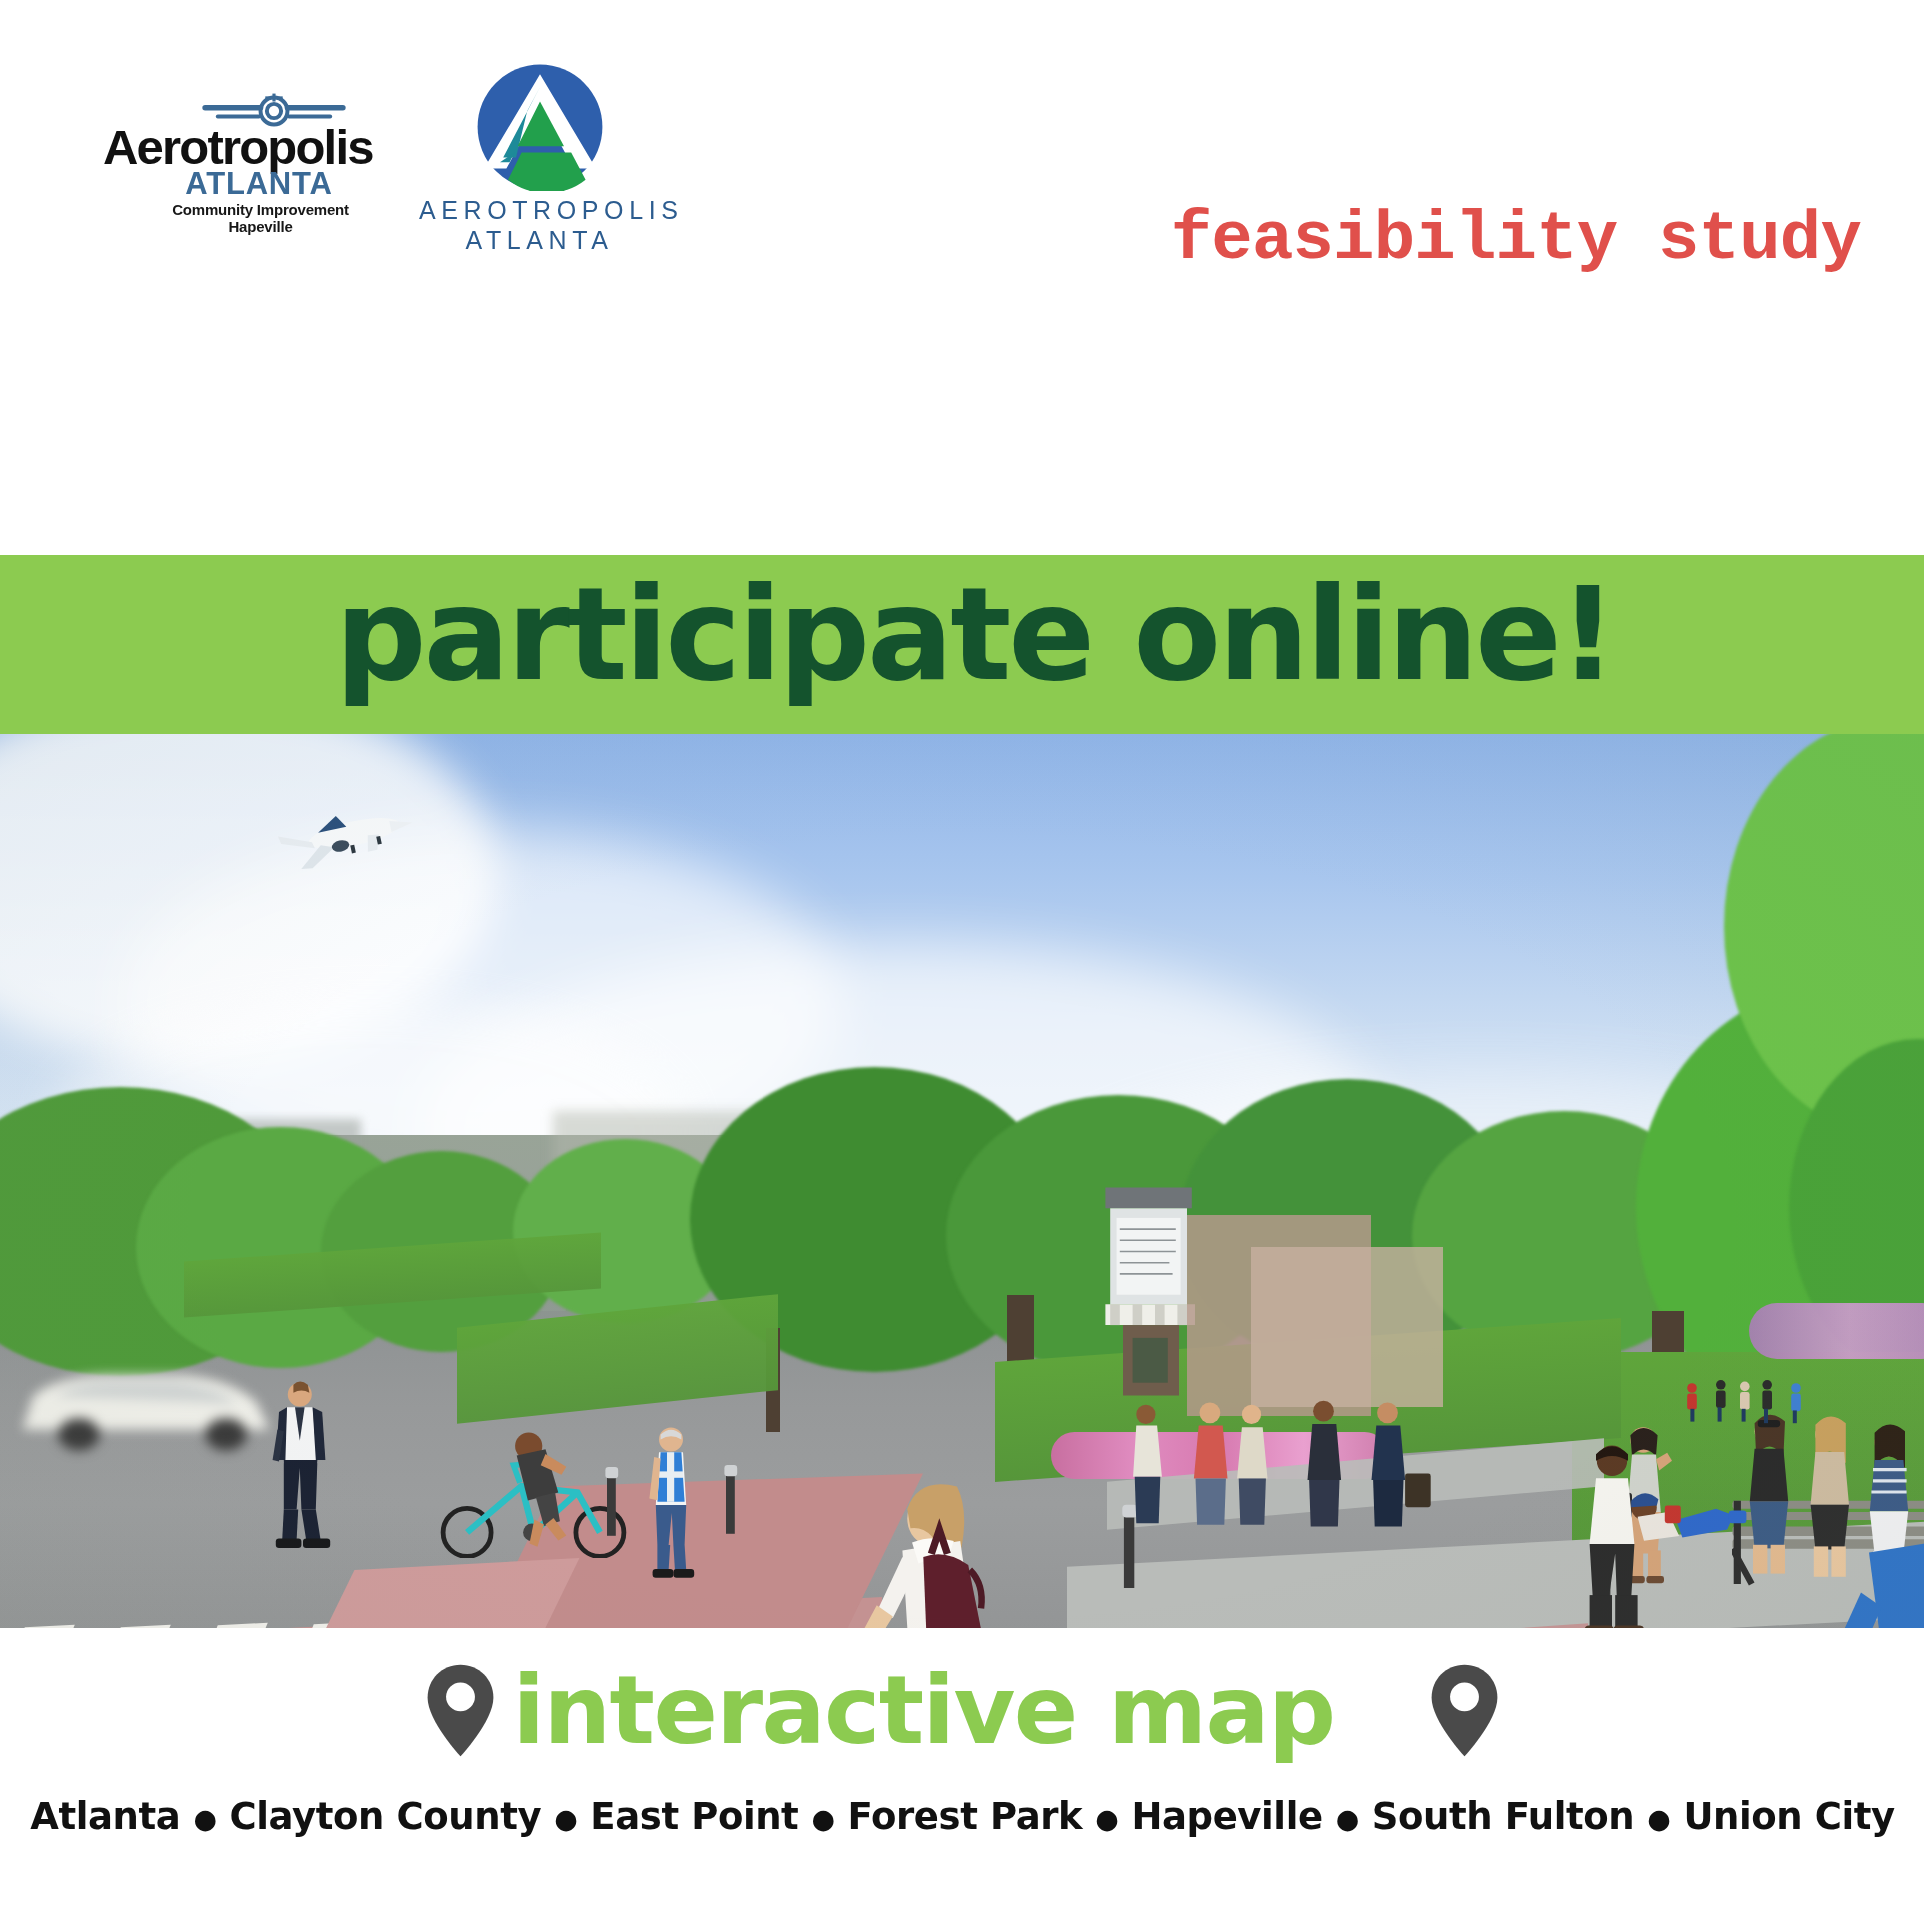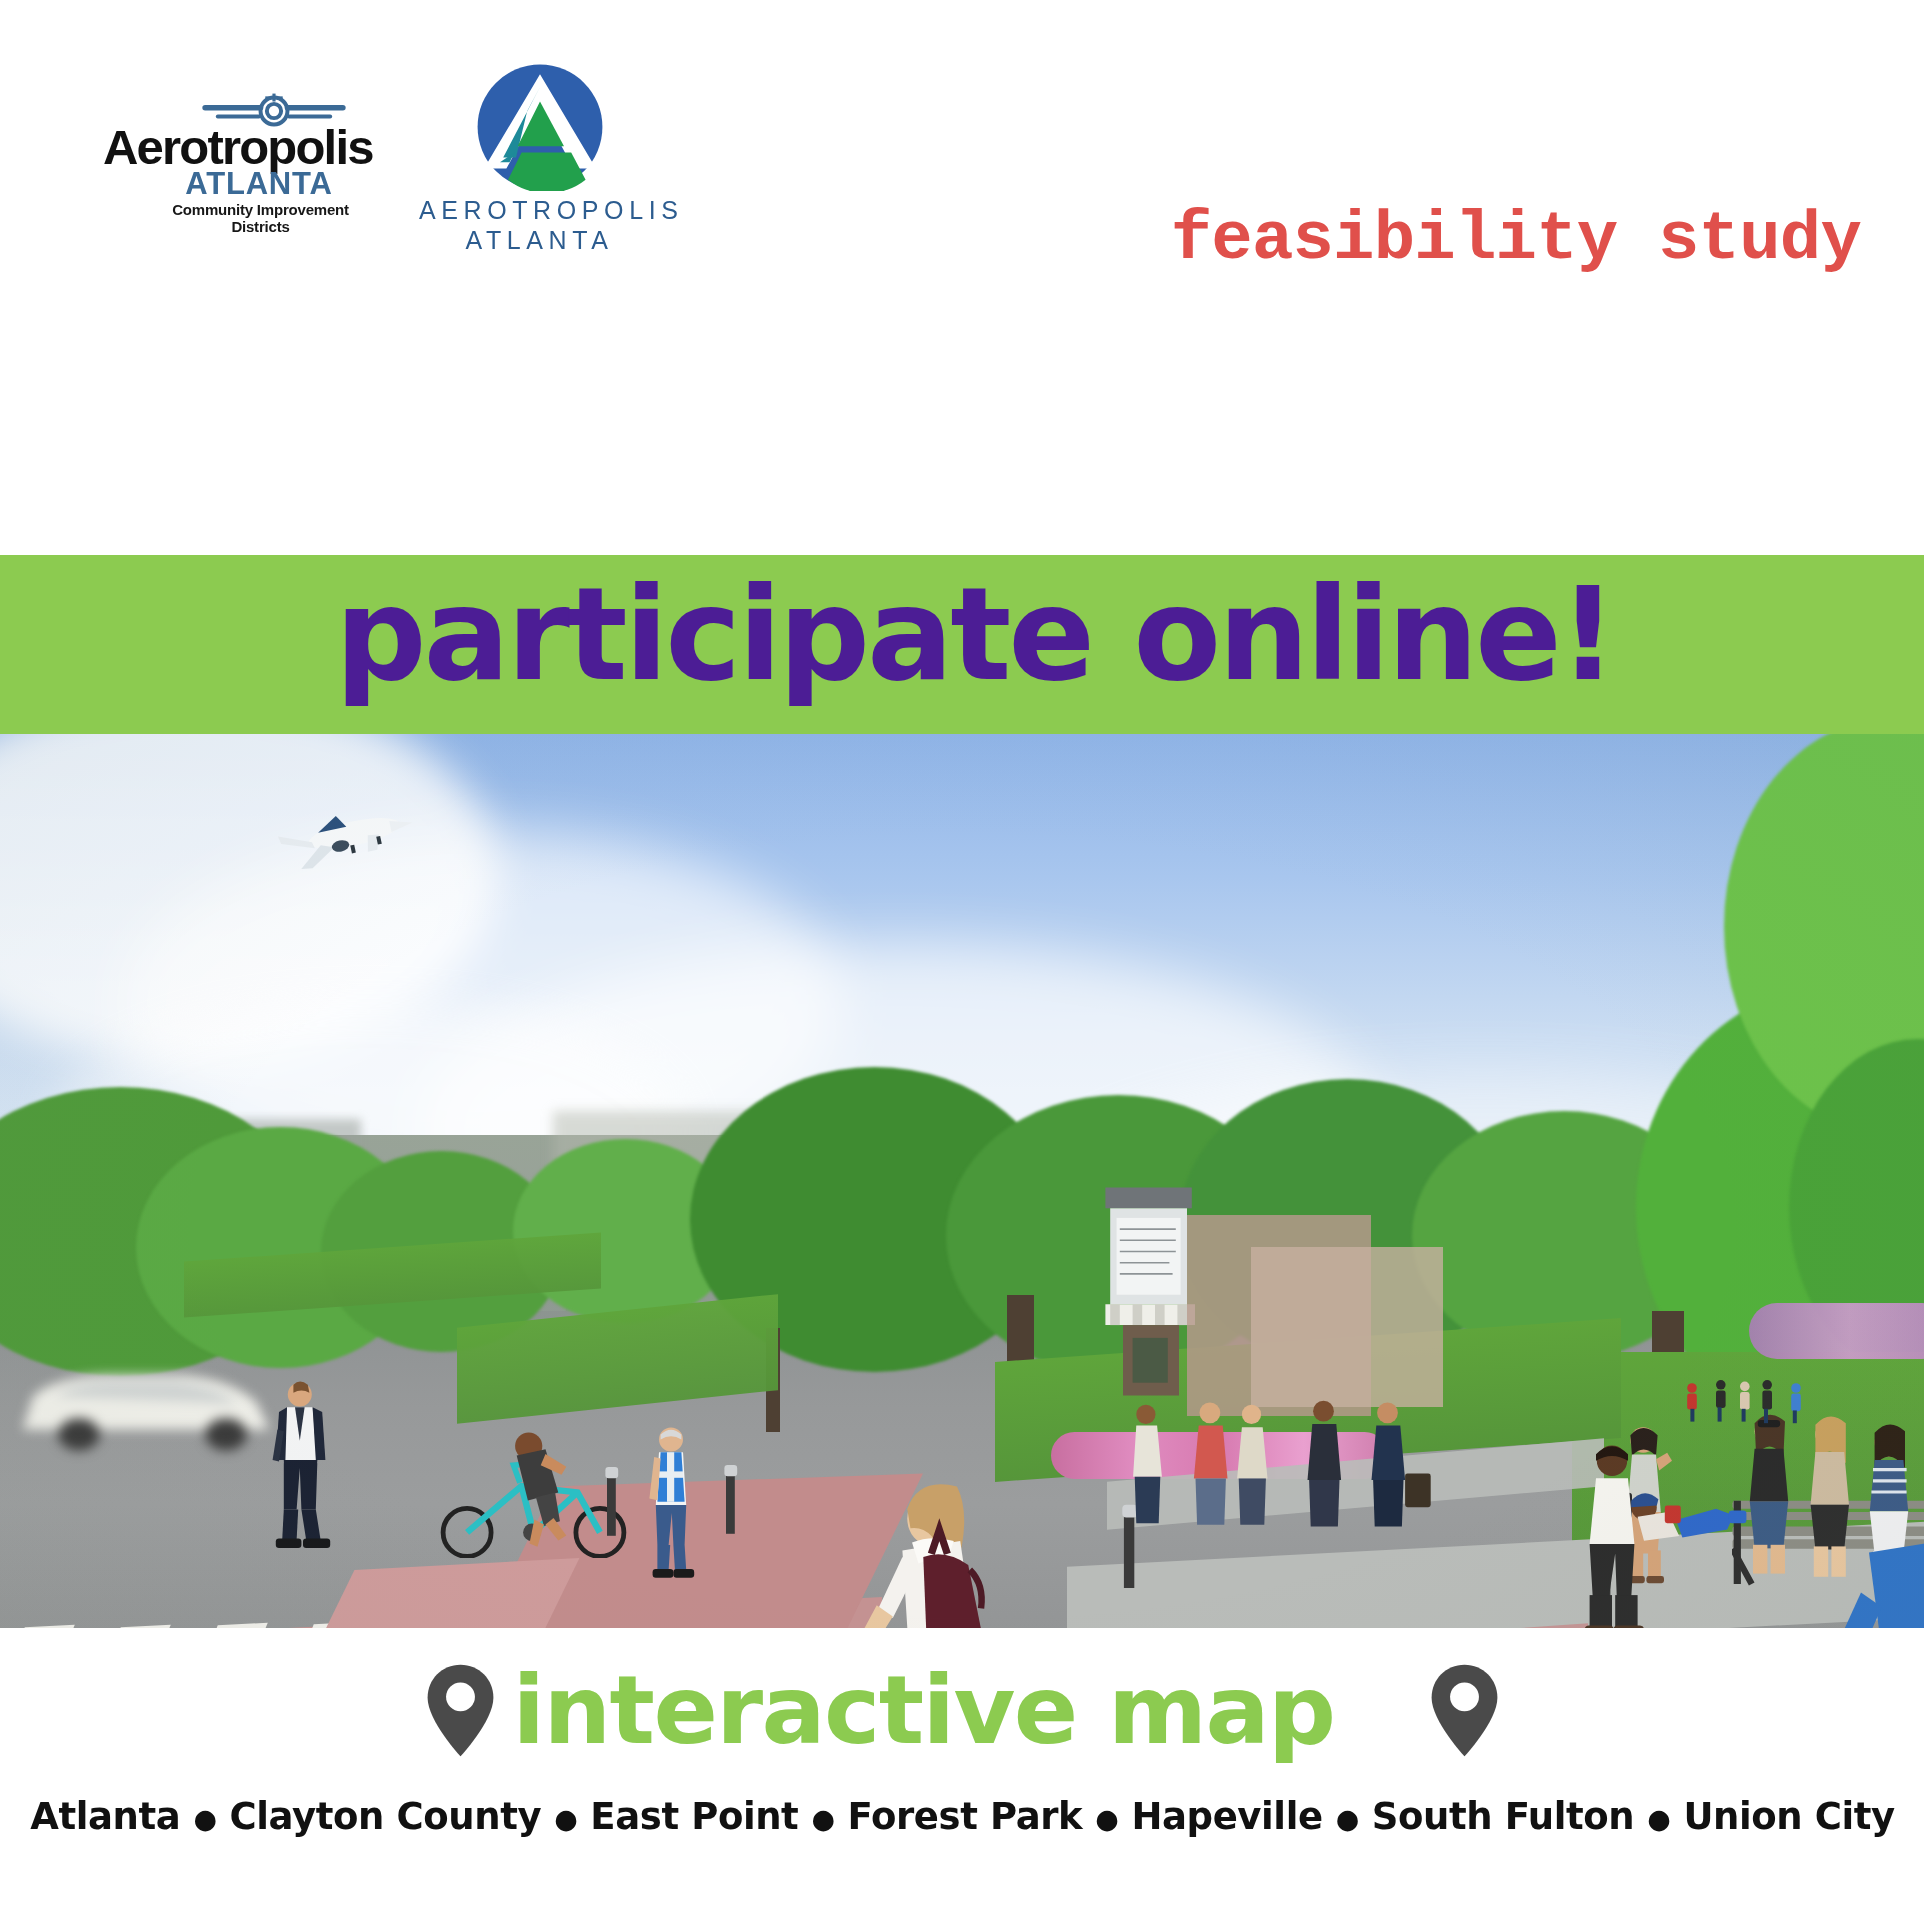--- a/index.html
+++ b/index.html
@@ -24,21 +24,21 @@
   
   .title-block{position:absolute;left:0;top:215px;width:1925px;}
   .title-main{font-size:213px;font-weight:bold;color:#8CCB50;letter-spacing:-4.8px;line-height:0.92;
               text-align:left;padding-left:265px;font-family:"DejaVu Sans",sans-serif;}
   .title-sub{font-size:69px;font-weight:bold;color:#E0504B;letter-spacing:-0.8px;text-align:right;
              padding-right:64px;margin-top:-14.4px;font-family:Liberation Mono, monospace;}
 
   
   .band{position:absolute;left:0;top:555px;width:1925px;height:179px;background:#8CCB50;}
   .band-text{position:absolute;left:0;top:3.2px;width:1925px;text-align:center;
-             font-size:128px;font-weight:bold;color:#4c1d95;letter-spacing:-3.2px;
+             font-size:128px;font-weight:bold;color:#14532d;letter-spacing:-3.2px;
              font-family:"DejaVu Sans",sans-serif;line-height:1.2;
              padding-left:24px;box-sizing:border-box;}
 
   
   .photo{position:absolute;left:0;top:734px;width:1925px;height:894px;overflow:hidden;
          background:linear-gradient(#8FB4E8 0%, #A8C6EE 16%, #CBDDF2 34%, #DCE8F4 50%, #E3ECF5 64%, #DCE6EE 74%);}
   .photo *{position:absolute;}
 
   .cloud{background:rgba(255,255,255,.82);border-radius:50%;filter:blur(21px);}
   .cloud2{background:rgba(255,255,255,.62);border-radius:50%;filter:blur(27px);}
@@ -87,21 +87,21 @@
             <circle cx="95" cy="24" r="17" stroke-width="5"></circle>
             <line x1="8" y1="20" x2="78" y2="20" stroke-width="7" stroke-linecap="round"></line>
             <line x1="112" y1="20" x2="182" y2="20" stroke-width="7" stroke-linecap="round"></line>
             <line x1="24" y1="31" x2="76" y2="31" stroke-width="5" stroke-linecap="round"></line>
             <line x1="114" y1="31" x2="166" y2="31" stroke-width="5" stroke-linecap="round"></line>
           </g>
         </svg>
       </div>
       <div class="cid-word">Aerotropolis</div>
       <div class="cid-atl">ATLANTA</div>
-      <div class="cid-sub">Community Improvement Districts</div>
+      <div class="cid-sub">Community Improvement Hapeville</div>
     </div>
 
     <div class="logo-aero">
       <div class="aero-mark">
         <svg width="128" height="128" viewBox="0 0 160 160">
           <circle cx="80" cy="80" r="78" fill="#2E5FAC"></circle>
           <path d="M80 14 L150 132 L122 132 L80 54 L38 132 L10 132 Z" fill="#ffffff"></path>
           <path d="M80 30 L64 60 L50 118 L34 118 Z" fill="#1E8A99"></path>
           <path d="M80 48 L110 104 L52 104 Z" fill="#22A04C"></path>
           <path d="M57 112 L119 112 L137 146 A78 78 0 0 1 40 146 Z" fill="#22A04C"></path>

